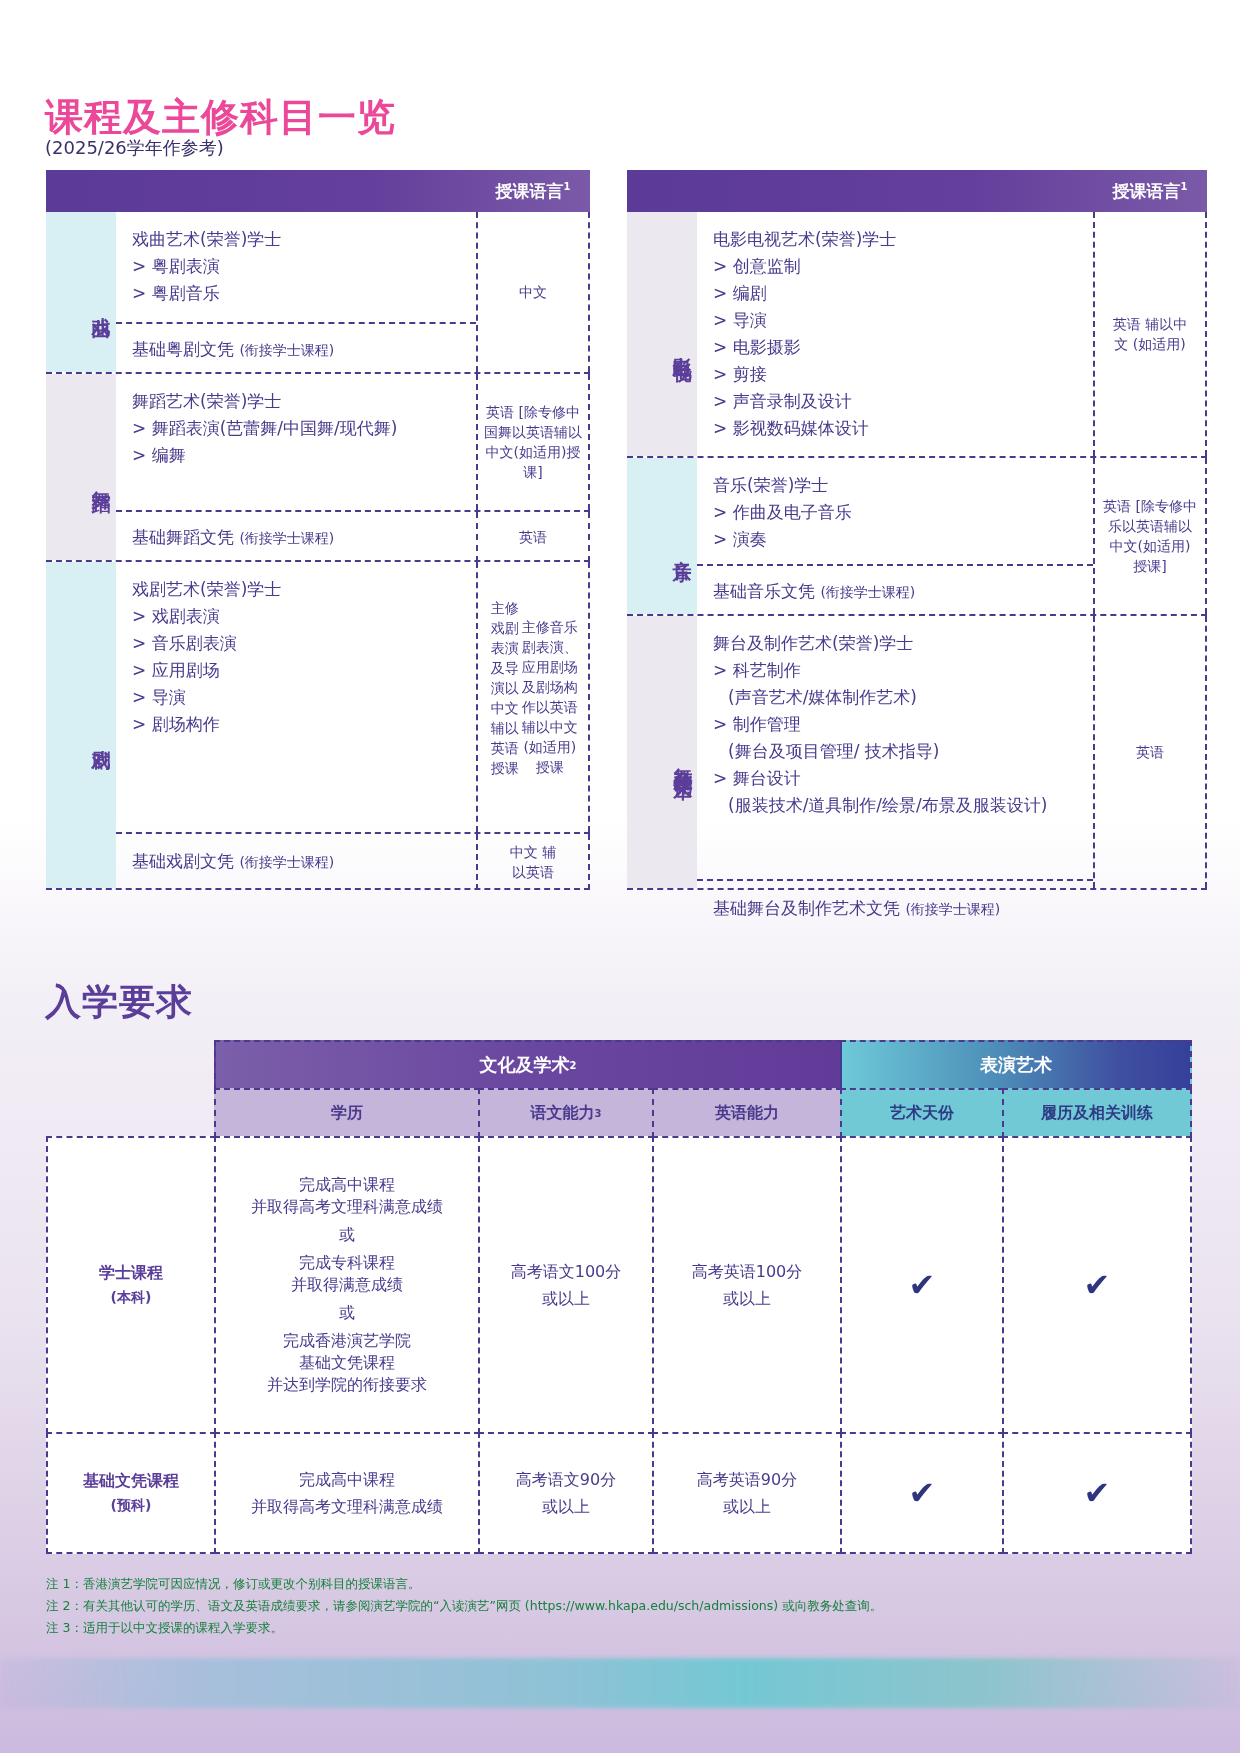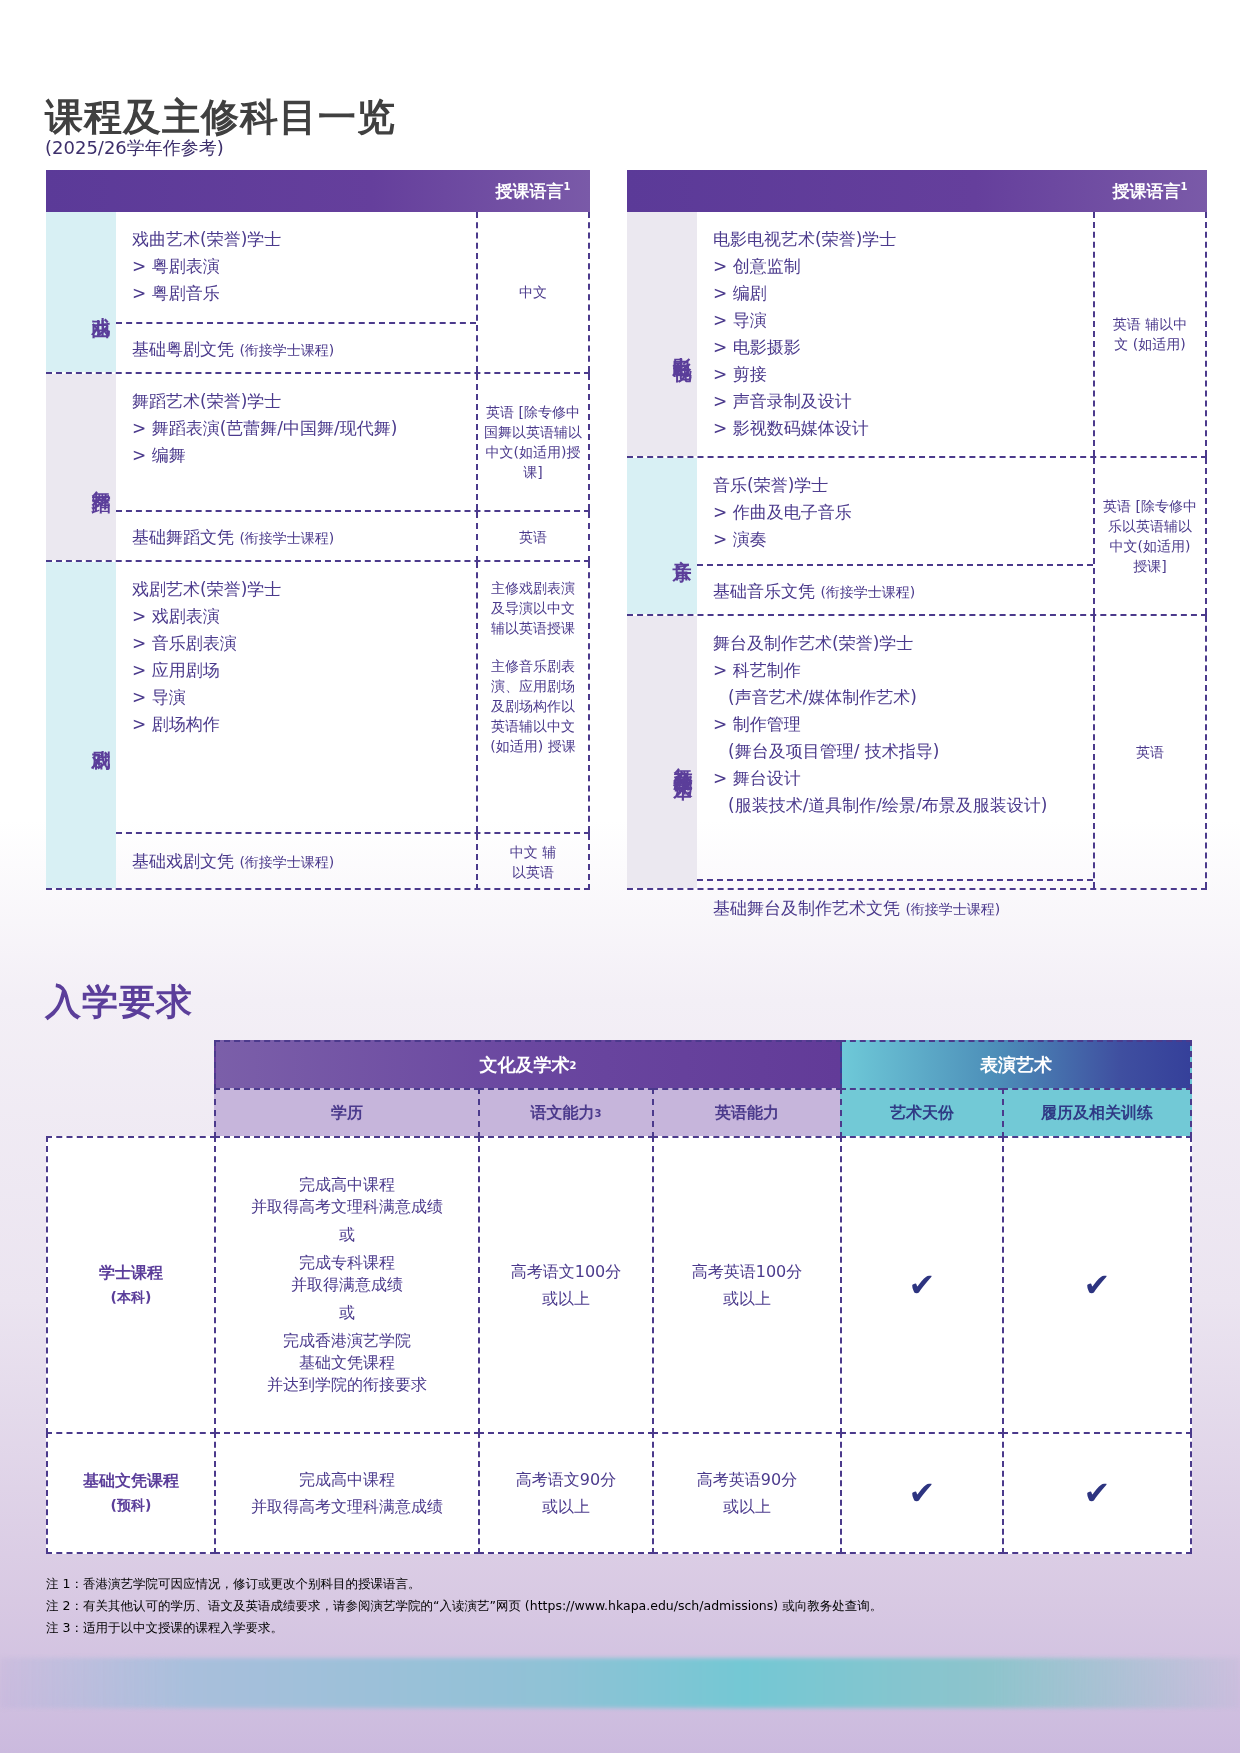--- a/index.html
+++ b/index.html
@@ -6,21 +6,21 @@
   html, body { width: 1240px; height: 1753px; }
   body {
     font-family: "DejaVu Sans", "Liberation Sans", sans-serif;
     color: #4b3a8c;
     background: linear-gradient(180deg, #ffffff 0px, #ffffff 820px, #f3eff6 1000px, #ebe4f0 1300px, #d8c9e3 1600px, #cbbade 1753px);
     position: relative;
     overflow: hidden;
   }
   .page-title {
     position: absolute; left: 45px; top: 92px;
-    font-size: 38px; font-weight: bold; color: #404040; letter-spacing: 1px; text-align: center;
+    font-size: 38px; font-weight: bold; color: #ec4899; letter-spacing: 1px; text-align: center;
   }
   .page-subtitle {
     position: absolute; left: 45px; top: 136px;
     font-size: 18px; color: #3d2f6b;
   }
   
   .prog-table {
     position: absolute; top: 170px;
     border-collapse: separate;
   }
@@ -72,21 +72,21 @@
   .dash-all { border: 2px dashed #4b3a8c; }
   .g1 { background: linear-gradient(90deg, #7b5fa9 0%, #6a47a0 50%, #623b98 100%); color: #fff; font-weight: bold; font-size: 18px; }
   .g2 { background: linear-gradient(90deg, #6ec9d8 0%, #4c8db8 45%, #3f4fa0 80%, #35409a 100%); color: #fff; font-weight: bold; font-size: 18px; }
   .sh-p { background: #c6b5db; color: #4b3a8c; font-weight: bold; font-size: 16px; }
   .sh-c { background: #72c9d6; color: #2f3a85; font-weight: bold; font-size: 16px; }
   .body-cell { background: #ffffff; color: #4b3a8c; font-size: 16px; line-height: 22px; }
   .row-label { font-weight: bold; color: #5b3e9a; font-size: 16px; line-height: 24px; }
   .row-label small { font-size: 14px; }
   .check { color: #2d3480; font-size: 32px; font-weight: bold; }
   .notes {
-    position: absolute; left: 46px; top: 1573px; font-size: 12.5px; line-height: 22px; color: #000000;
+    position: absolute; left: 46px; top: 1573px; font-size: 12.5px; line-height: 22px; color: #15803d;
   }
   .footer-band {
     position: absolute; left: 0; top: 1658px; width: 1240px; height: 50px;
     background: linear-gradient(90deg, rgba(180,170,215,0.2) 0%, #a9bfdc 15%, #8fc2d6 45%, #74c8d4 60%, #8ec4cc 80%, rgba(190,185,215,0.3) 100%);
     filter: blur(2px);
   }
   sup { font-size: 10px; }
 </style>
 </head>
 <body>
@@ -143,21 +143,21 @@
     <div class="rows">
       <div class="row" style="height:270px;">
         <div class="prog">
           <div class="item">戏剧艺术(荣誉)学士</div>
           <div class="item">&gt; 戏剧表演</div>
           <div class="item">&gt; 音乐剧表演</div>
           <div class="item">&gt; 应用剧场</div>
           <div class="item">&gt; 导演</div>
           <div class="item">&gt; 剧场构作</div>
         </div>
-        <div class="lang" style="width:114px; flex-direction:column; justify-content:flex-start; padding:16px 10px;">
+        <div class="lang" style="width:114px; flex-direction:row; justify-content:flex-start; padding:16px 10px;">
           <div style="margin-bottom:18px;">主修戏剧表演及导演以中文辅以英语授课</div>
           <div>主修音乐剧表演、应用剧场及剧场构作以英语辅以中文(如适用) 授课</div>
         </div>
       </div>
       <div class="row" style="height:58px;">
         <div class="prog" style="padding-top:14px;">
           <span>基础戏剧文凭</span> <small>(衔接学士课程)</small>
         </div>
         <div class="lang" style="width:114px; padding:4px 28px;">中文 辅以英语</div>
       </div>

